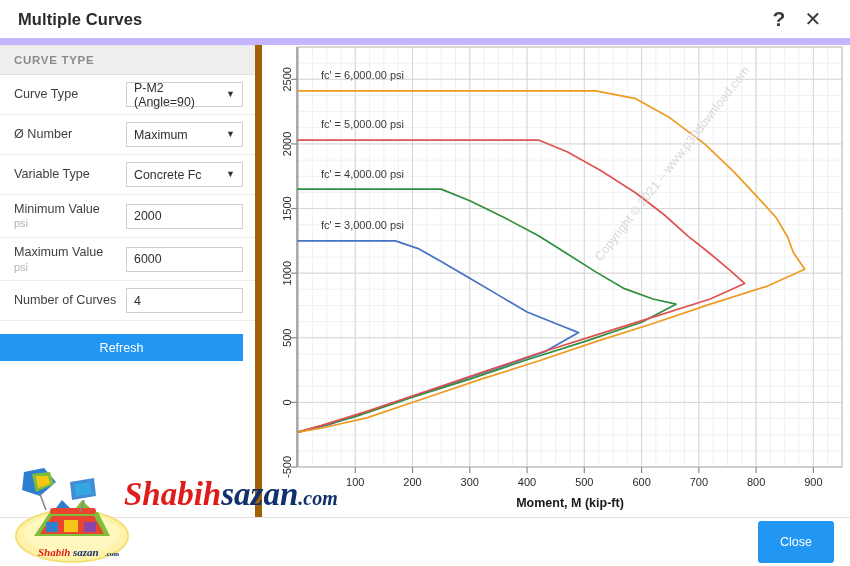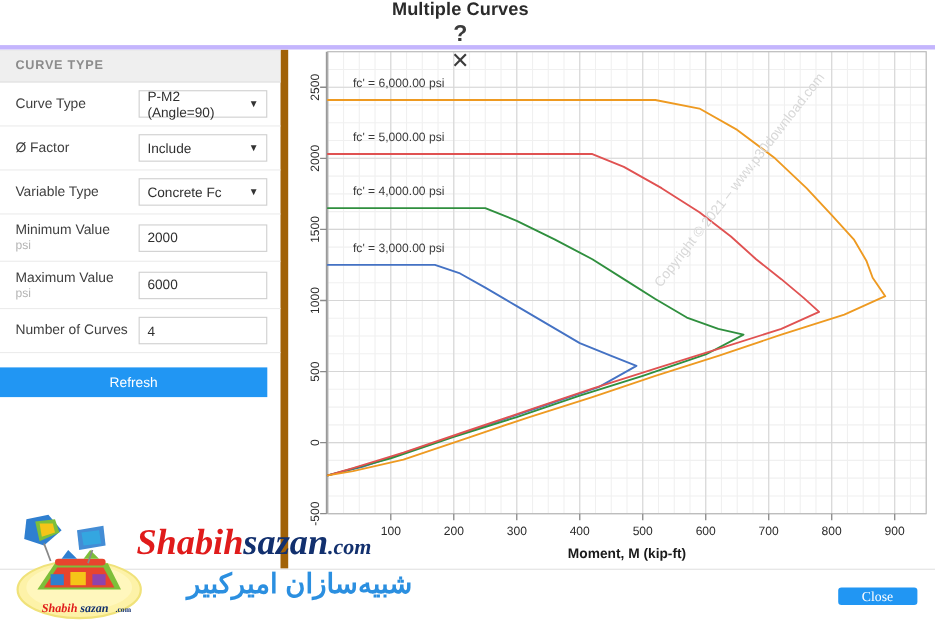--- a/index.html
+++ b/index.html
@@ -17,27 +17,26 @@
     background: #ffffff;
     display: flex;
     flex-direction: column;
   }
 
   
   .titlebar {
     height: 45px;
     min-height: 45px;
     background: #ffffff;
-    border-bottom: 4px solid #c4b5fd;
+    border-bottom: 7px solid #c4b5fd;
     display: flex;
     align-items: center;
-    padding: 0 31px 0 18px;
+    padding: 0 20px 0 18px;
     position: relative;
     z-index: 5;
-    flex-direction: column;
   }
   .titlebar .title {
     font-size: 16.5px;
     font-weight: bold;
     color: #2b2b2b;
     letter-spacing: .1px;
   }
   .titlebar .spacer { flex: 1; }
   .tb-btn {
     width: 34px; height: 34px;
@@ -156,23 +155,23 @@
     justify-content: flex-end;
     padding-right: 16px;
     position: relative;
     z-index: 5;
   }
   .close-btn {
     background: #2196f3;
     color: #ffffff;
     border: none;
     font-size: 12.5px;
-    font-family: Liberation Serif, serif;
+    font-family: Liberation Sans, sans-serif;
     padding: 0 22px;
-    height: 16px;
+    height: 42px;
     border-radius: 3px;
     cursor: pointer;
   }
 
   
   .wm-brand {
     position: absolute;
     left: 0px;
     bottom: -6px;
     width: 430px;
@@ -244,23 +243,23 @@
 
       <div class="row">
         <div class="label">Curve Type</div>
         <div class="field select">
           <span class="val">P-M2 (Angle=90)</span>
           <span class="caret">▼</span>
         </div>
       </div>
 
       <div class="row">
-        <div class="label">Ø Factor</div>
+        <div class="label">Ø Number</div>
         <div class="field select">
-          <span class="val">Include</span>
+          <span class="val">Maximum</span>
           <span class="caret">▼</span>
         </div>
       </div>
 
 
       <div class="row">
         <div class="label">Variable Type</div>
         <div class="field select">
           <span class="val">Concrete Fc</span>
           <span class="caret">▼</span>
@@ -466,16 +465,15 @@
       </g>
       <text x="28" y="90" font-family="Liberation Serif, serif" font-size="11" font-style="italic" font-weight="bold" fill="#e01b1b">Shabih</text>
       <text x="63" y="90" font-family="Liberation Serif, serif" font-size="11" font-style="italic" font-weight="bold" fill="#12306e">sazan</text>
       <text x="95" y="90" font-family="Liberation Serif, serif" font-size="7" font-weight="bold" fill="#12306e">.com</text>
     </svg>
 
     <div class="wm-text-main">
       <span class="wm-red">Shabih</span><span class="wm-navy">sazan</span><span class="wm-dotcom">.com</span>
     </div>
 
-    <div class="wm-text-fa">شبیه‌سازان امیرکبیر</div>
   </div>
 
 </div>
 
 </body></html>

